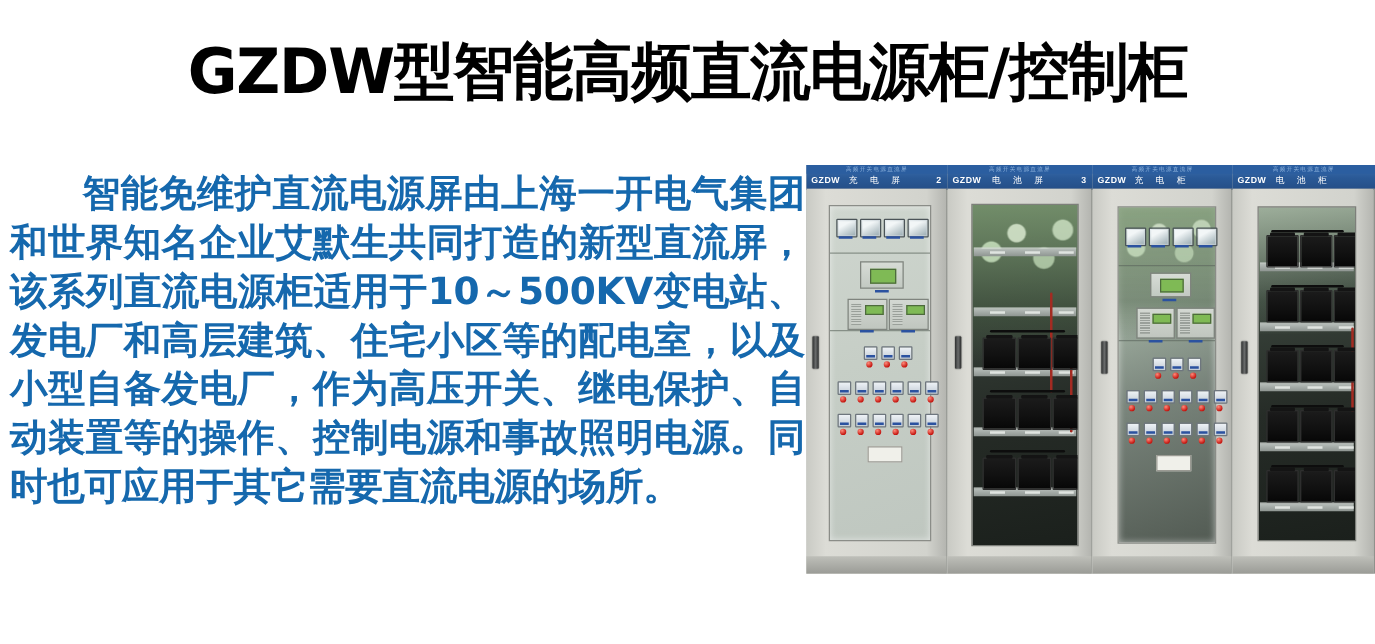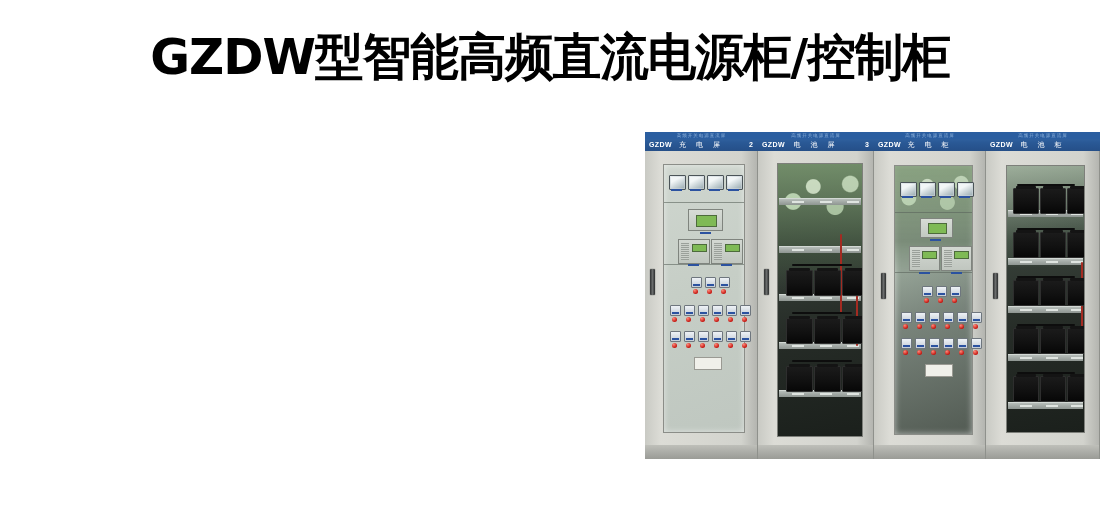--- a/index.html
+++ b/index.html
@@ -178,20 +178,21 @@
       linear-gradient(180deg,rgba(120,150,110,.85),rgba(70,92,66,.5) 70%,transparent);
   }
 </style>
 </head>
 <body>
 
 <div id="page">
 
   <div class="title">GZDW型智能高频直流电源柜/控制柜</div>
 
+  <div class="para">智能免维护直流电源屏由上海一开电气集团和世界知名企业艾默生共同打造的新型直流屏，该系列直流电源柜适用于10～500KV变电站、发电厂和高层建筑、住宅小区等的配电室，以及小型自备发电厂，作为高压开关、继电保护、自动装置等的操作、控制电源和事故照明电源。同时也可应用于其它需要直流电源的场所。</div>
 
   <div class="photo">
     <div class="photo-bg"></div>
 
     <div class="cab" style="left:0px;width:113px;">
       <div class="hdr">
         <div class="tiny">高频开关电源直流屏</div>
         <div class="brand">GZDW</div>
         <div class="cname">充 电 屏</div>
         <div class="num">2</div>

